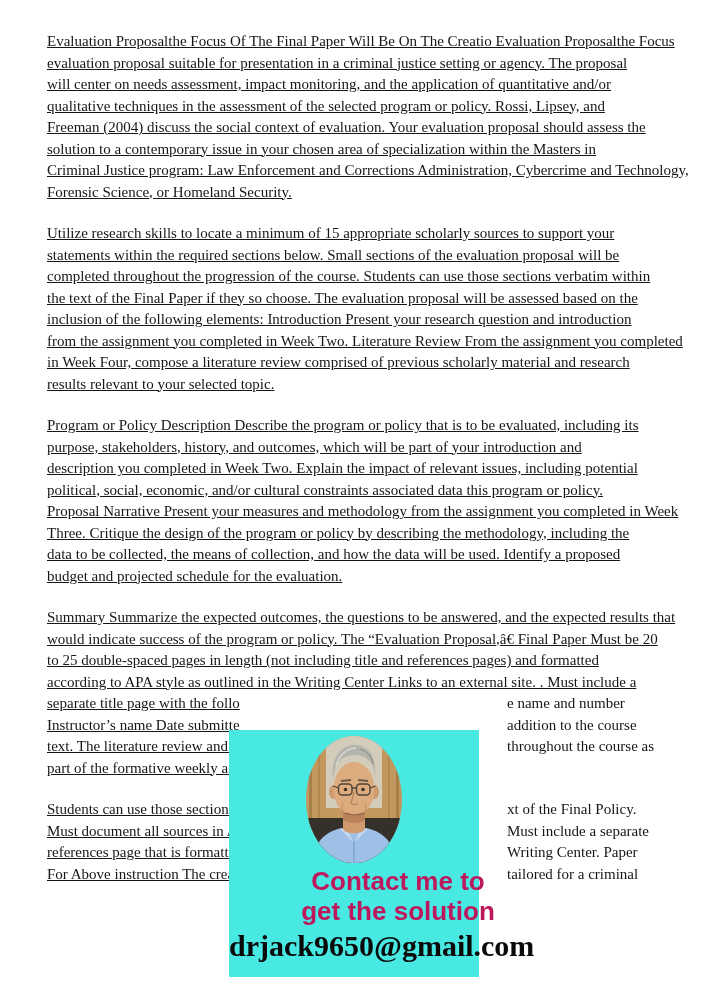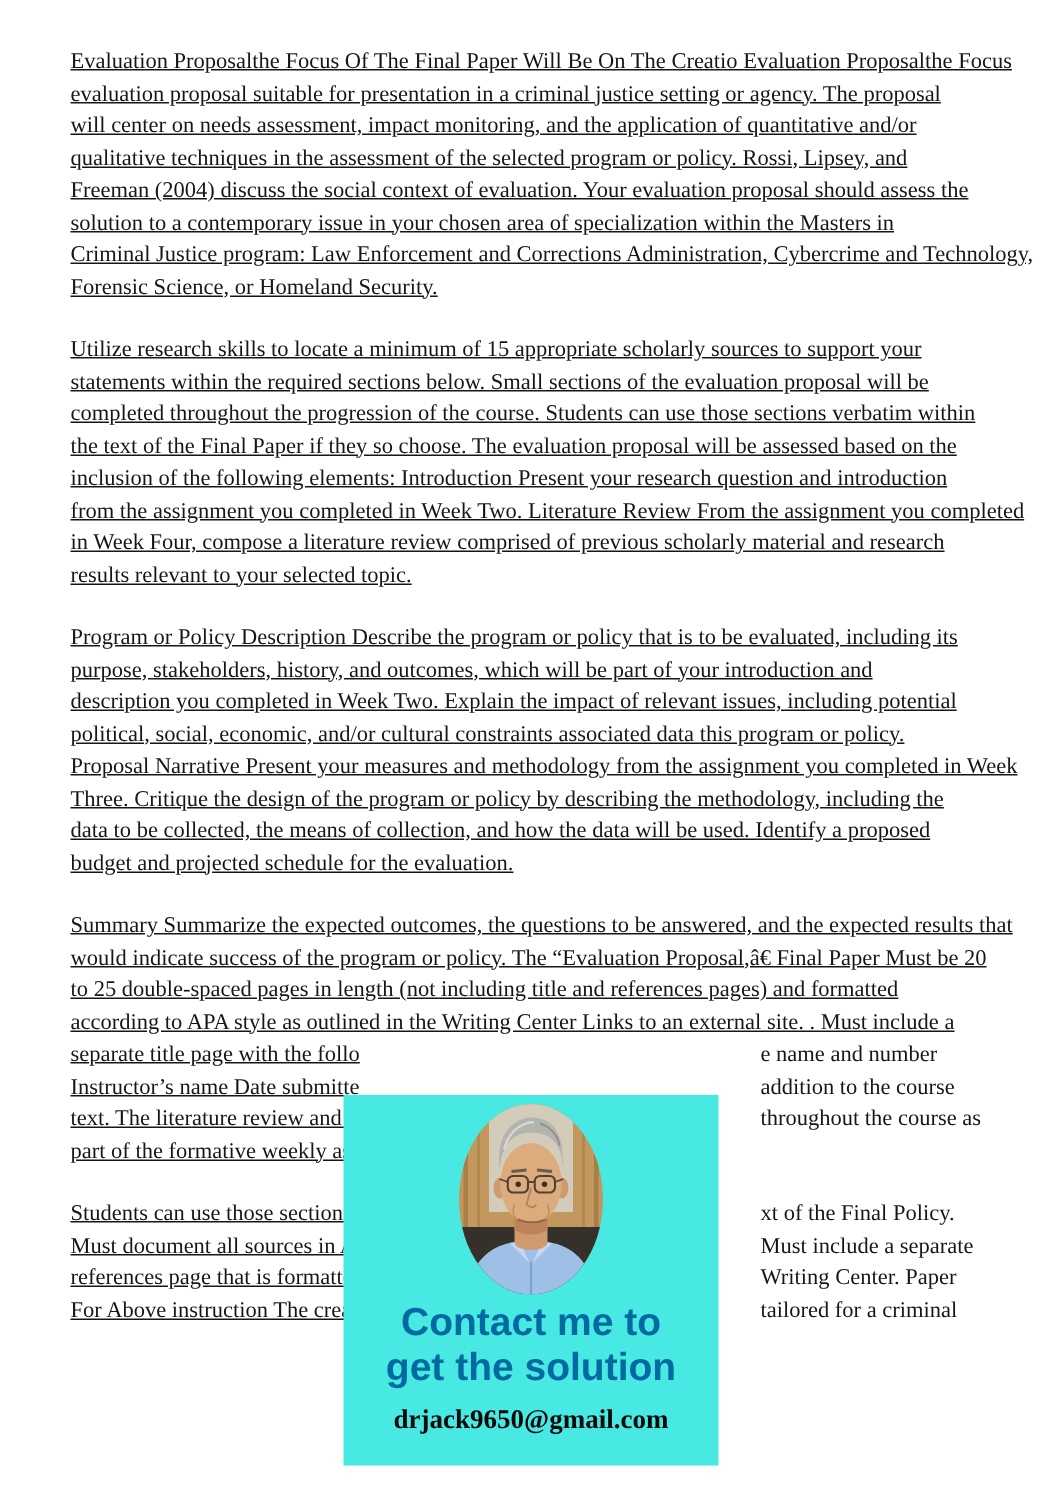--- a/index.html
+++ b/index.html
@@ -24,21 +24,21 @@
   }
   .photo svg { display:block; width:96px; height:127px; }
   .heading {
     position:absolute; top:136px; left:0; width:100%;
     font-family:"Liberation Sans", sans-serif;
     font-weight:700; font-size:26px; line-height:30px;
   }
   .email {
     position:absolute; top:202px; left:0; width:100%;
     font-family:"Liberation Serif", serif;
-    font-weight:700; font-size:18px; line-height:28px; color:#0a0a0a;
+    font-weight:700; font-size:30px; line-height:28px; color:#0a0a0a;
   }
 </style>
 </head>
 <body>
 
 <div class="page">
 
   <div class="doc">
       <div class="para">
         <div class="line">Evaluation Proposalthe Focus Of The Final Paper Will Be On The Creatio Evaluation Proposalthe Focus</div>
@@ -118,20 +118,20 @@
         <path d="M46,52 L50.5,52" stroke="#4d4338" stroke-width="1.4"></path>
         <path d="M32.5,52 L27,50 M64,52 L69.5,50" stroke="#4d4338" stroke-width="1.2"></path>
         <circle cx="39.5" cy="53.5" r="1.8" fill="#3c2f26"></circle>
         <circle cx="57" cy="53.5" r="1.8" fill="#3c2f26"></circle>
         <path d="M48,56 C47,61 45.5,65 45,67 C47,69.5 50,69.5 51.5,67" stroke="#b9835a" stroke-width="1.3" fill="none"></path>
         <path d="M39,77 C45,79.5 52,79.5 58,77" stroke="#9c6448" stroke-width="1.6" fill="none"></path>
         <path d="M37,67 C35.5,71 36,75 38.5,77" stroke="#c08c60" stroke-width="1" fill="none"></path>
         <path d="M59,67 C60.5,71 60,75 57.5,77" stroke="#c08c60" stroke-width="1" fill="none"></path>
       </svg>
     </div>
-    <div class="heading" style="color: #0369a1;">
+    <div class="heading" style="color: #be185d; padding-left: 44px;">
       <div>Contact me to</div>
       <div>get the solution</div>
     </div>
     <div class="email" style="color: rgb(10, 10, 10);">drjack9650@gmail.com</div>
   </div>
 
 </div>
 
 </body></html>

